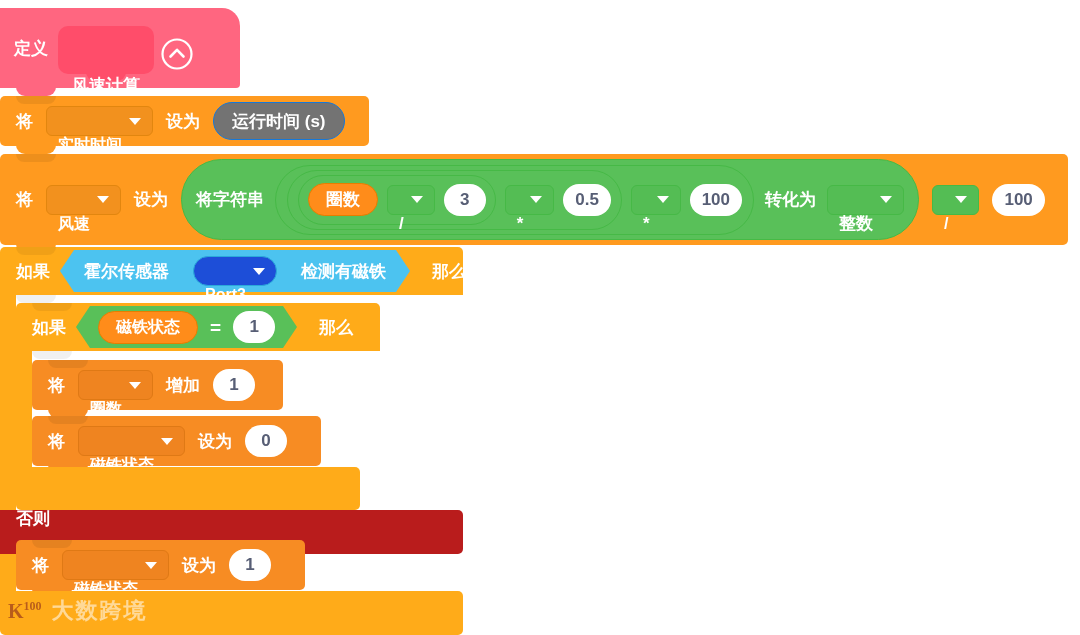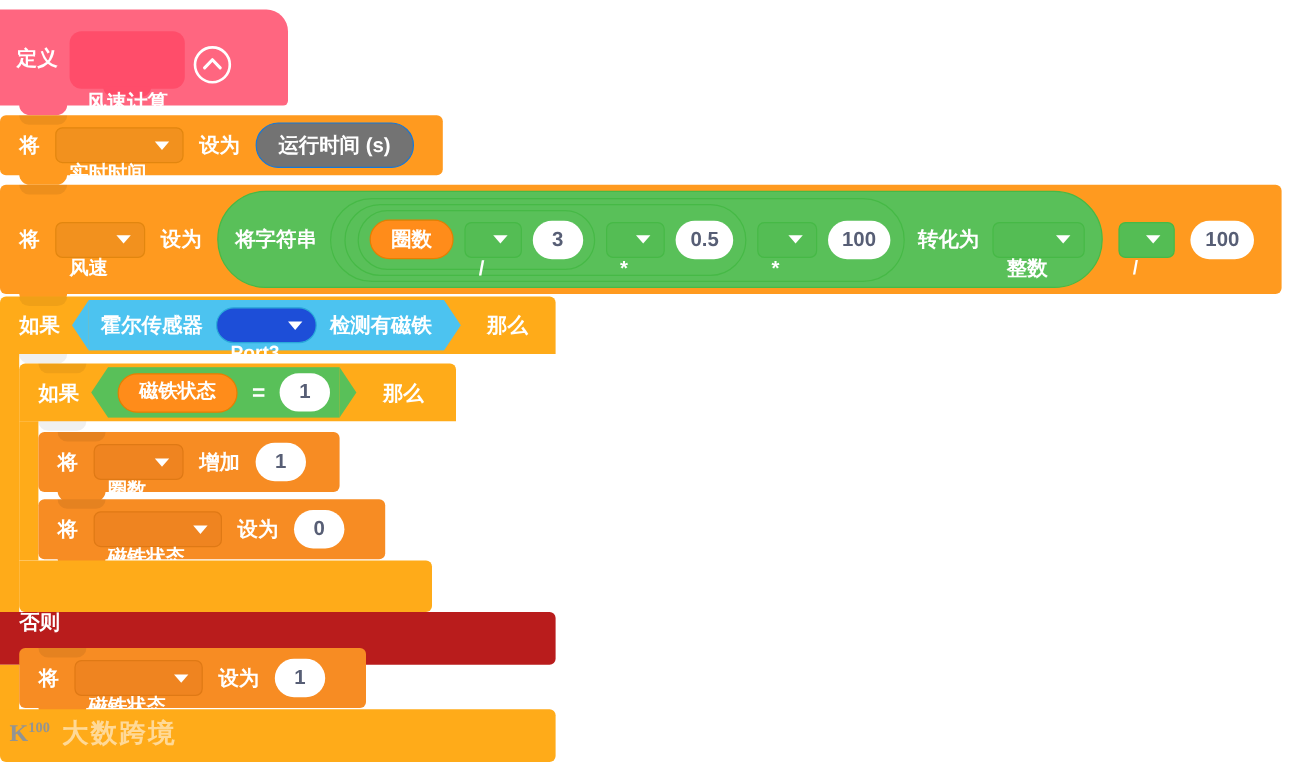--- a/index.html
+++ b/index.html
@@ -165,21 +165,21 @@
     padding: 5px 12px;
     box-sizing: border-box;
   }
   .op .field { background: #54bd54; border: 1px solid #46b946; }
   .op .lbl { font-size: 17px; }
 
   
   .hexblock {
     display: inline-flex;
     align-items: center;
-    gap: 11px;
+    gap: 24px;
     height: 42px;
     padding: 0 10px;
     box-sizing: border-box;
     position: relative;
   }
   .hex-sensing { background: #4cc3f0; }
   .hex-op      { background: #59c059; }
   .hexblock::before {
     content: "";
     position: absolute;
@@ -266,21 +266,21 @@
     opacity: 0.55;
     pointer-events: none;
   }
   .wm-text {
     color: #ffffff;
     font-size: 22px;
     font-weight: bold;
     letter-spacing: 2px;
   }
   .wm-logo {
-    color: #3b82f6;
+    color: #7f1d1d;
     font-size: 20px;
     font-weight: bold;
     font-family: "Liberation Serif", serif;
   }
   .wm-logo sup { font-size: 12px; }
 </style>
 </head>
 <body>
 
 <div class="hat">

